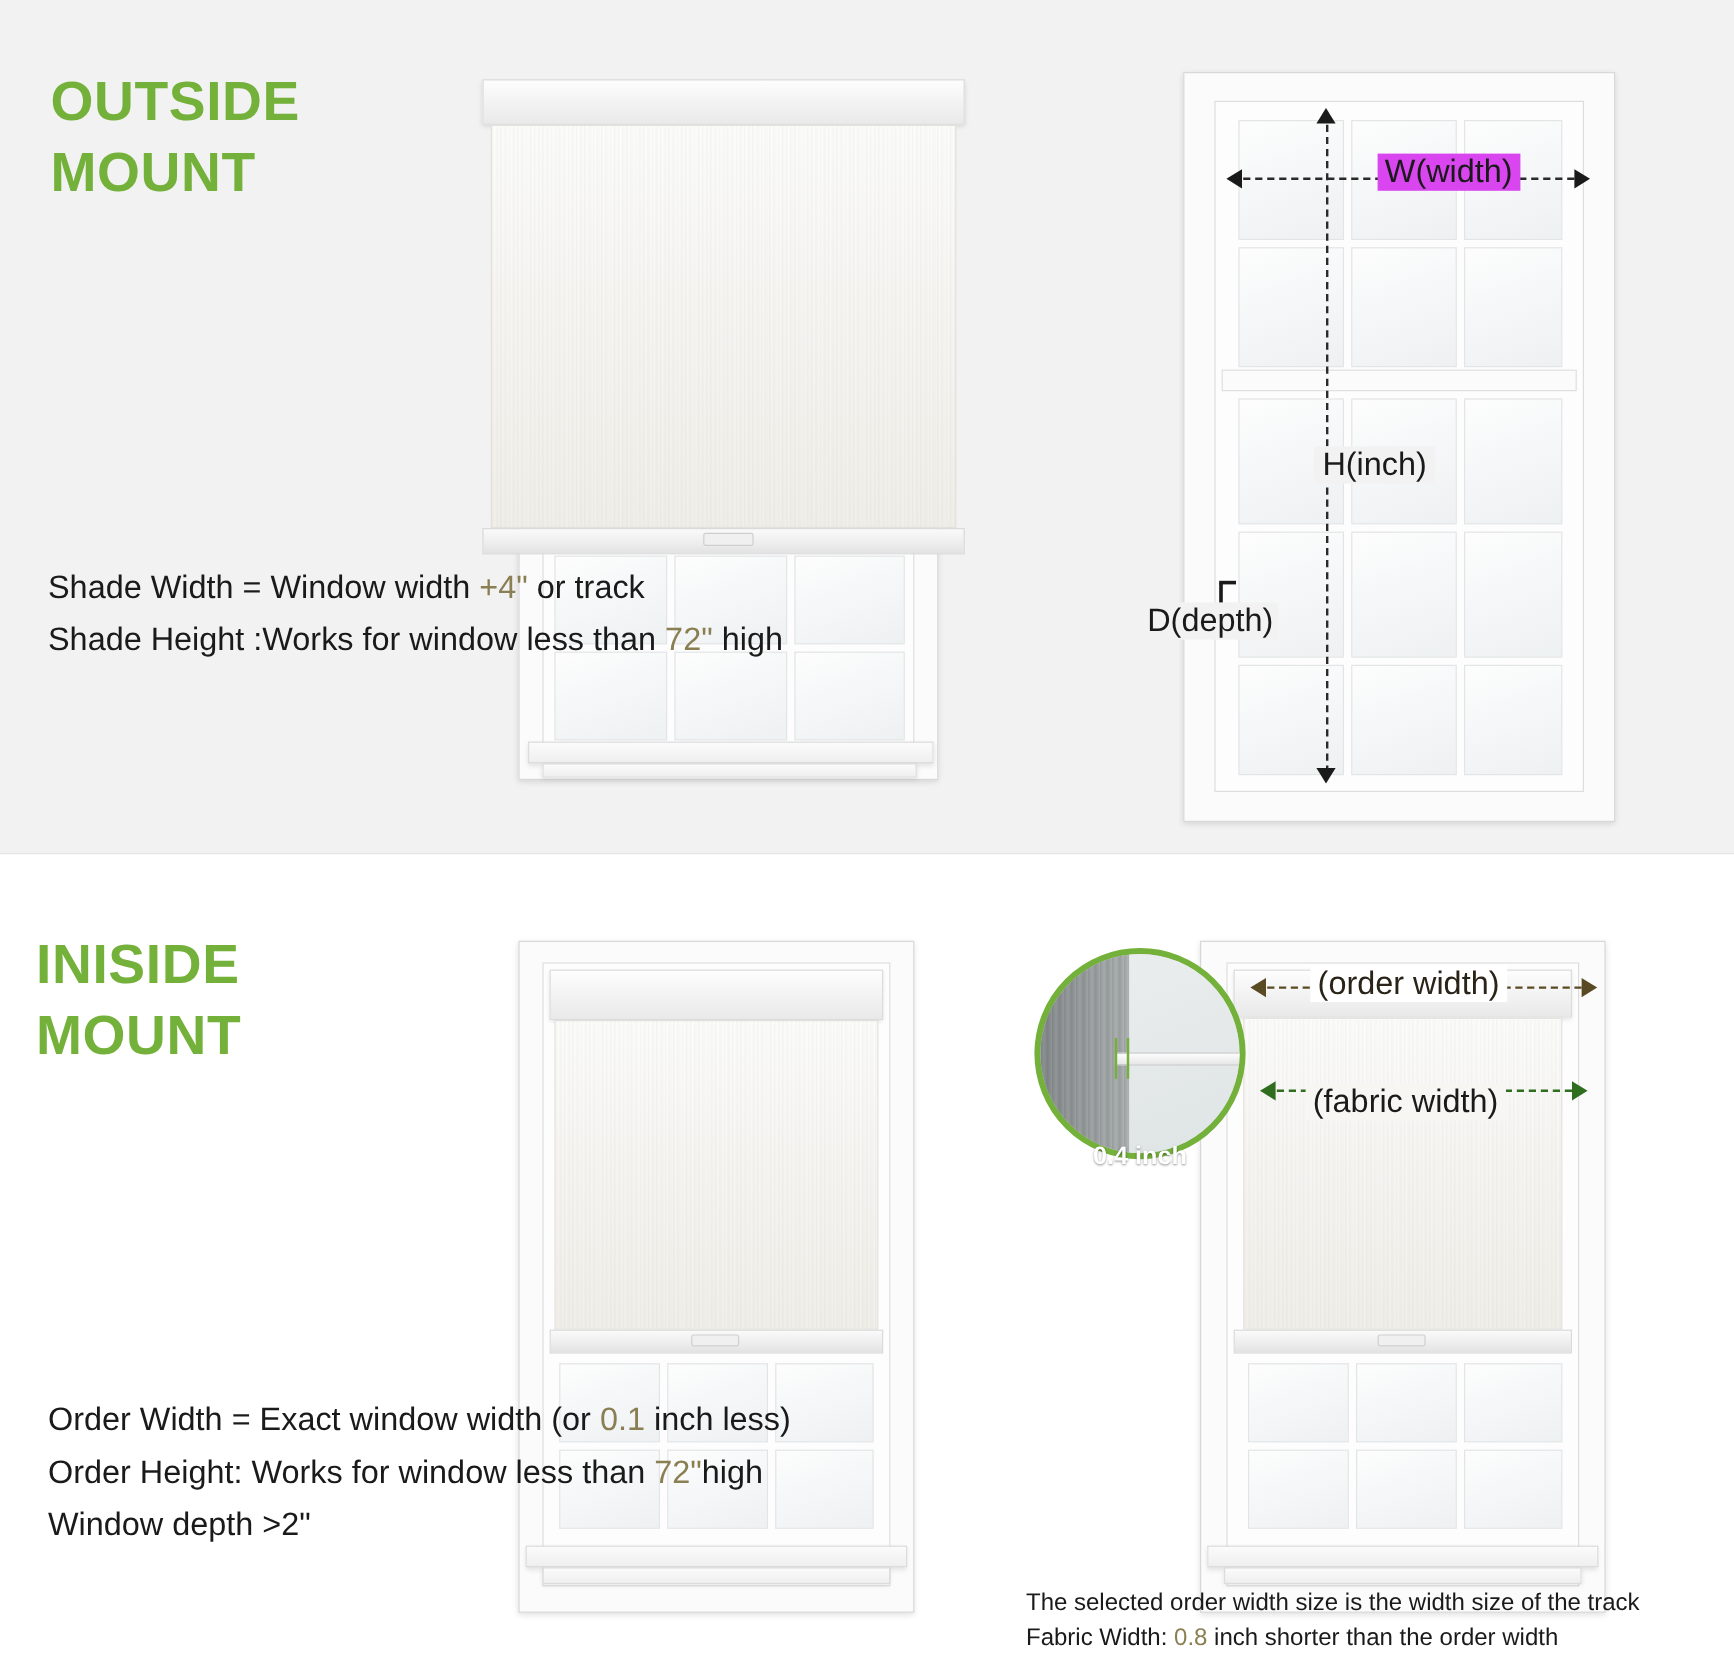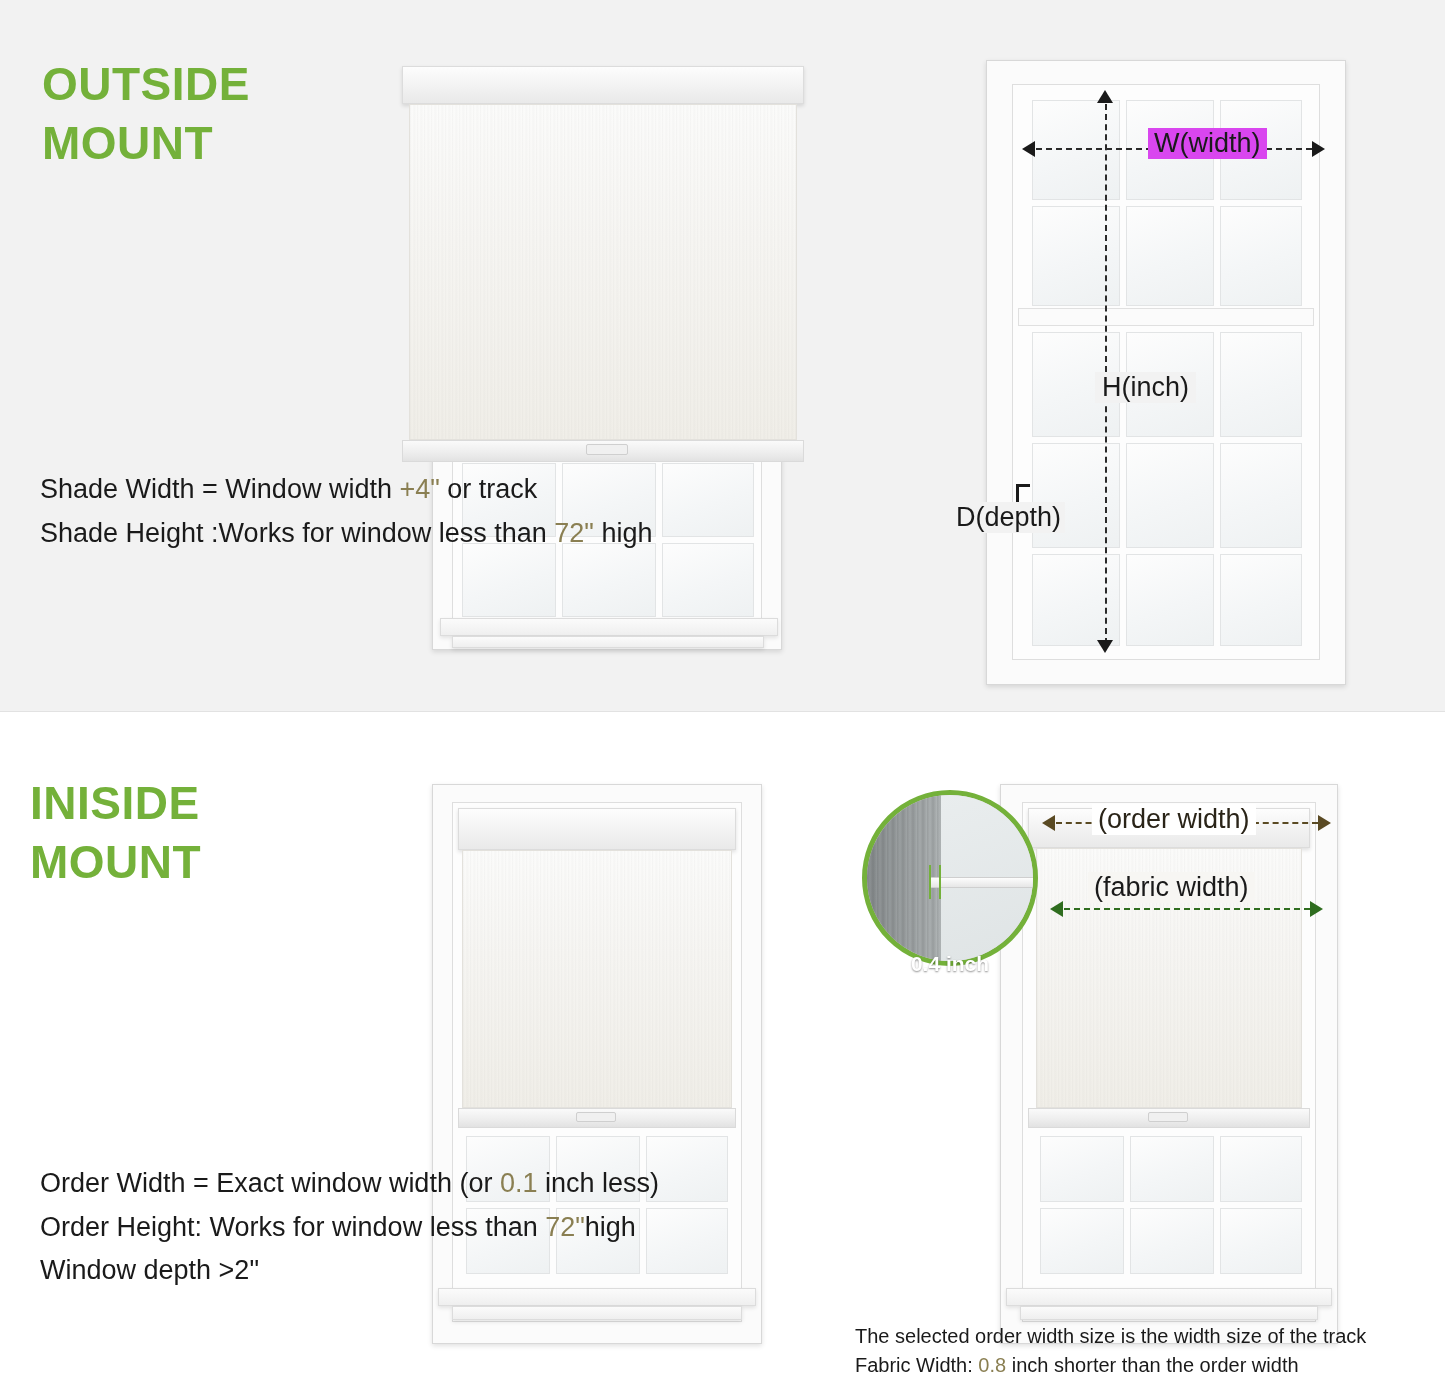--- a/index.html
+++ b/index.html
@@ -371,21 +371,21 @@
     <div class="sill" style="left:1020px; top:594px; width:298px; height:14px;"></div>
 
     <div class="dline-h brown" style="left:1056px; top:110px; width:262px;"></div>
     <div class="arrow arrow-l brown" style="left:1042px; top:103px;"></div>
     <div class="arrow arrow-r brown" style="left:1318px; top:103px;"></div>
     <div class="dim-label" style="left:1092px; top:92px; background:#ffffff; padding:0 6px; color:#2a2418;">(order width)</div>
 
     <div class="dline-h green" style="left:1064px; top:196px; width:246px;"></div>
     <div class="arrow arrow-l green" style="left:1050px; top:189px;"></div>
     <div class="arrow arrow-r green" style="left:1310px; top:189px;"></div>
-    <div class="dim-label" style="left:1088px; top:160px; background:#f7f6f3; padding:0 6px; color:#1a1a1a;">(fabric width)</div>
+    <div class="dim-label" style="left:1088px; top:191px; background:#f7f6f3; padding:0 6px; color:#1a1a1a;">(fabric width)</div>
 
     <div id="mag-pointer" style="left:975px; top:100px;"></div>
     <div id="magnifier" style="left:862px; top:78px;">
       <div class="mag-wall"></div>
       <div class="mag-glass"></div>
       <div class="mag-rail"></div>
       <div class="mag-gap-marks"></div>
     </div>
     <div id="mag-caption" style="left:862px; top:240px;">0.4 inch</div>
   </div>

